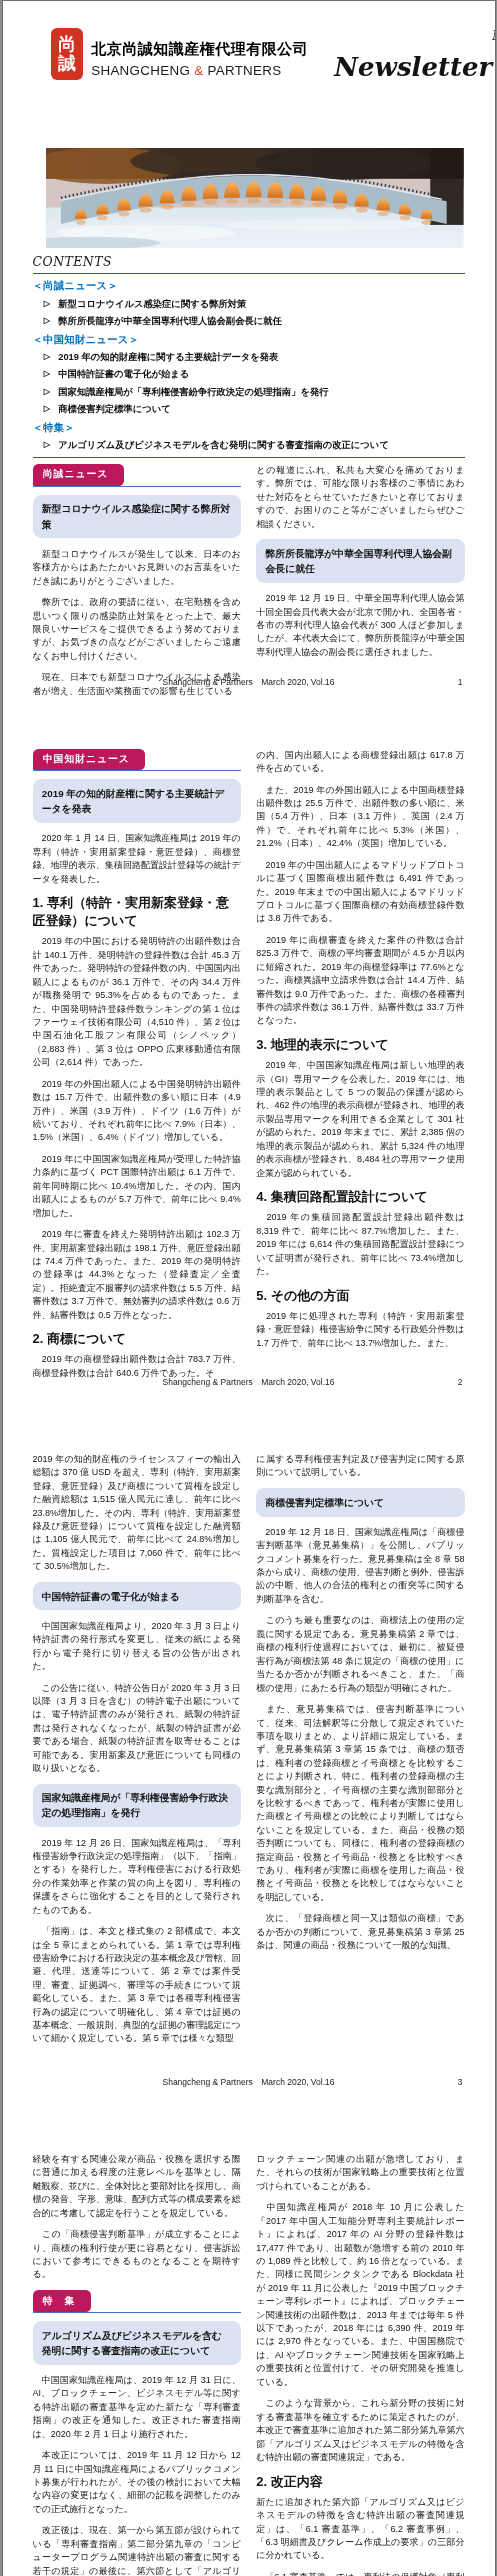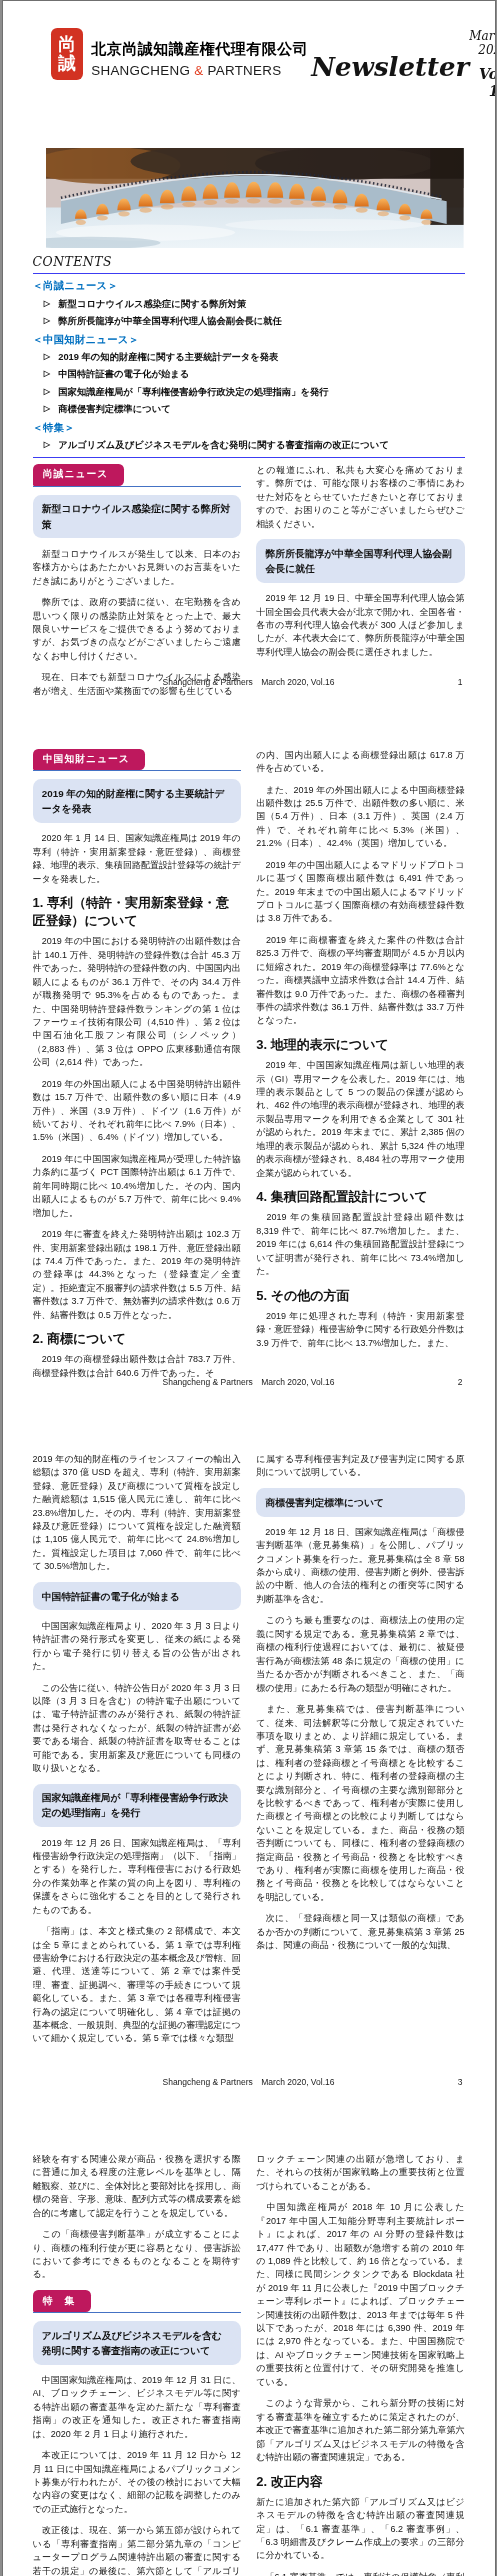--- a/index.html
+++ b/index.html
@@ -17,21 +17,21 @@
     width:32px; height:52px; background:#d23222; border-radius:6.2px;
     color:#fff; display:flex; flex-direction:column; align-items:center; justify-content:center;
     font-family:"DejaVu Serif", serif; font-weight:bold; font-size:17.5px; line-height:1.1; flex:0 0 auto;
   }
   .company { margin-left:8.2px; }
   .company-cn { font-size:15px; font-weight:600; letter-spacing:0.5px; color:#000; white-space:nowrap;margin-top:12px; }
   .company-en { font-size:13.4px; letter-spacing:0.3px; margin-top:4.1px; color:#1c1c1c; white-space:nowrap; }
   .company-en .amp { color:#e23c1e; }
   .nl-title {
     font-family:"DejaVu Serif", serif; font-style:italic; font-weight:bold;
-    font-size:26px; line-height:1; margin-left:3px; align-self:flex-end; padding-bottom:2.1px; white-space:nowrap;
+    font-size:26px; line-height:1; margin-left:26px; align-self:flex-end; padding-bottom:2.1px; white-space:nowrap;
   }
   .issue-block { margin-left:auto; text-align:right; font-family:"DejaVu Serif", serif; font-style:italic; padding-right:5.2px; }
   .issue-date { font-size:12px; margin-top:1px; }
   .issue-vol  { font-size:14.4px; font-weight:bold; margin-top:8.2px; }
 
   
   .photo { margin:66px 1px 0 13.4px; height:100px; padding:0; }
   .photo svg { display:block; width:100%; height:100px; }
 
   
@@ -228,21 +228,21 @@
       <div class="col">
         <p class="body-p">の内、国内出願人による商標登録出願は 617.8 万件を占めている。</p>
         <p class="body-p">　また、2019 年の外国出願人による中国商標登録出願件数は 25.5 万件で、出願件数の多い順に、米国（5.4 万件）、日本（3.1 万件）、英国（2.4 万件）で、それぞれ前年に比べ 5.3%（米国）、21.2%（日本）、42.4%（英国）増加している。</p>
         <p class="body-p">　2019 年の中国出願人によるマドリッドプロトコルに基づく国際商標出願件数は 6,491 件であった。2019 年末までの中国出願人によるマドリッドプロトコルに基づく国際商標の有効商標登録件数は 3.8 万件である。</p>
         <p class="body-p">　2019 年に商標審査を終えた案件の件数は合計 825.3 万件で、商標の平均審査期間が 4.5 か月以内に短縮された。2019 年の商標登録率は 77.6%となった。商標異議申立請求件数は合計 14.4 万件、結審件数は 9.0 万件であった。また、商標の各種審判事件の請求件数は 36.1 万件、結審件数は 33.7 万件となった。</p>
         <div class="sub-h">3. 地理的表示について</div>
         <p class="body-p">　2019 年、中国国家知識産権局は新しい地理的表示（GI）専用マークを公表した。2019 年には、地理的表示製品として 5 つの製品の保護が認められ、462 件の地理的表示商標が登録され、地理的表示製品専用マークを利用できる企業として 301 社が認められた。2019 年末までに、累計 2,385 個の地理的表示製品が認められ、累計 5,324 件の地理的表示商標が登録され、8,484 社の専用マーク使用企業が認められている。</p>
         <div class="sub-h">4. 集積回路配置設計について</div>
         <p class="body-p">　2019 年の集積回路配置設計登録出願件数は 8,319 件で、前年に比べ 87.7%増加した。また、2019 年には 6,614 件の集積回路配置設計登録について証明書が発行され、前年に比べ 73.4%増加した。</p>
         <div class="sub-h">5. その他の方面</div>
-        <p class="body-p">　2019 年に処理された専利（特許・実用新案登録・意匠登録）権侵害紛争に関する行政処分件数は 3.9 万件で、前年に比べ 13.7%増加した。また、</p>
+        <p class="body-p">　2019 年に処理された専利（特許・実用新案登録・意匠登録）権侵害紛争に関する行政処分件数は 1.7 万件で、前年に比べ 13.7%増加した。また、</p>
       </div>
     </div>
     <footer class="page-footer">
       <span><span>Shangcheng  &amp;  Partners</span>　<span>March 2020, Vol.16</span></span>
       <span class="page-num">2</span>
     </footer>
   </section>
 
   <section class="page">
     <div class="page-body" style="margin-top:25px;">

